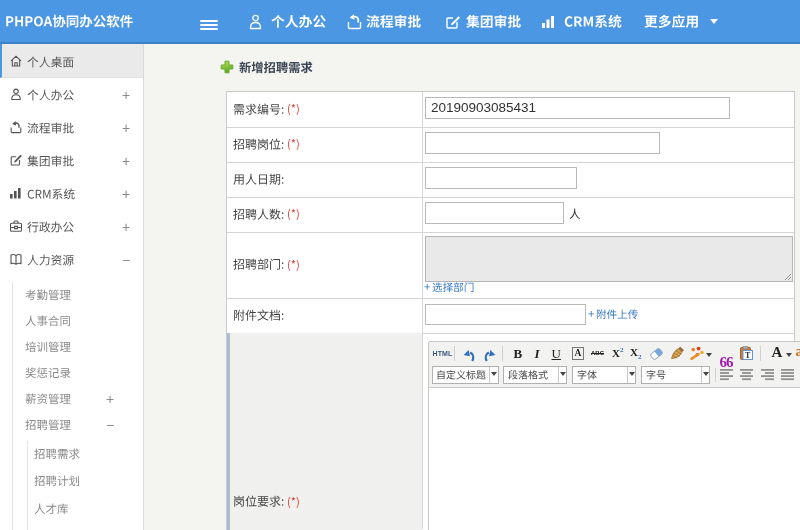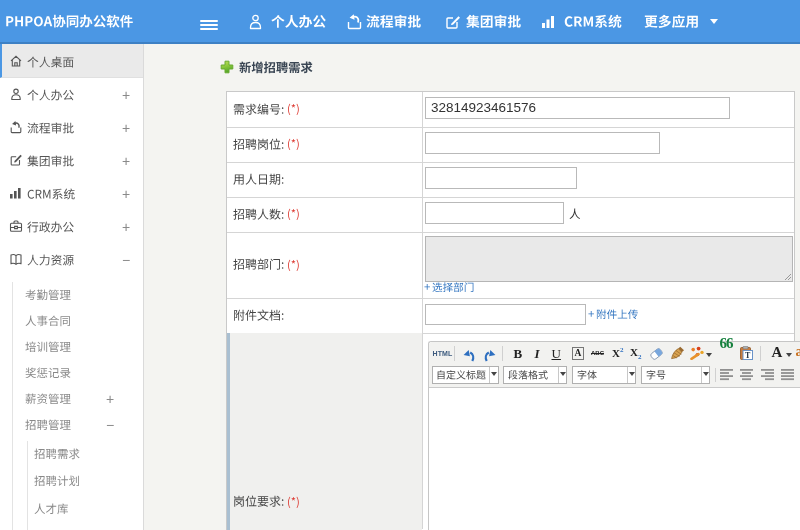--- a/index.html
+++ b/index.html
@@ -302,21 +302,21 @@
     <path transform="translate(24.0,0) scale(0.012,-0.012)" d="M672 232C639 174 593 129 532 93C459 111 384 127 310 141C331 168 355 199 378 232ZM119 645V386H386C372 358 355 328 336 298H54V232H291C256 183 219 137 186 101C271 85 354 68 433 49C335 15 211 -4 59 -13C72 -30 84 -57 90 -78C279 -62 428 -33 541 22C668 -12 778 -47 860 -80L924 -22C844 8 739 40 623 71C680 113 724 166 755 232H947V298H422C438 324 453 350 466 375L420 386H888V645H647V730H930V797H69V730H342V645ZM413 730H576V645H413ZM190 583H342V447H190ZM413 583H576V447H413ZM647 583H814V447H647Z" fill="#444444"></path>
     <path transform="translate(36.0,0) scale(0.012,-0.012)" d="M117 501C180 444 252 363 283 309L344 354C311 408 237 485 174 540ZM43 89 90 21C193 80 330 162 460 242V22C460 2 453 -3 434 -4C414 -4 349 -5 280 -2C292 -25 303 -60 308 -82C396 -82 456 -80 490 -67C523 -54 537 -31 537 22V420C623 235 749 82 912 4C924 24 949 54 967 69C858 116 763 198 687 299C753 356 835 437 896 508L832 554C786 492 711 412 648 355C602 426 565 505 537 586V599H939V672H816L859 721C818 754 737 802 674 834L629 786C690 755 765 707 806 672H537V838H460V672H65V599H460V320C308 233 145 141 43 89Z" fill="#444444"></path>
     <path transform="translate(48.0,0) scale(0.012,-0.012)" d="M139 390C175 390 205 418 205 460C205 501 175 530 139 530C102 530 73 501 73 460C73 418 102 390 139 390ZM139 -13C175 -13 205 15 205 56C205 98 175 126 139 126C102 126 73 98 73 56C73 15 102 -13 139 -13Z" fill="#444444"></path>
   </svg>
 <svg style="position:absolute;left:287.024px;top:494.13px;overflow:visible" width="14" height="15.68" viewBox="0 -11.87 14 15.68">
     <path transform="translate(0.0,0) scale(0.0112,-0.0112)" d="M239 -196 295 -171C209 -29 168 141 168 311C168 480 209 649 295 792L239 818C147 668 92 507 92 311C92 114 147 -47 239 -196Z" fill="#dd3a32"></path>
     <path transform="translate(3.79,0) scale(0.0112,-0.0112)" d="M154 471 234 566 312 471 356 502 292 607 401 653 384 704 270 676 260 796H206L196 675L82 704L65 653L173 607L110 502Z" fill="#dd3a32"></path>
     <path transform="translate(9.02,0) scale(0.0112,-0.0112)" d="M99 -196C191 -47 246 114 246 311C246 507 191 668 99 818L42 792C128 649 171 480 171 311C171 141 128 -29 42 -171Z" fill="#dd3a32"></path>
   </svg>
 <div class="a" style="left:425px;top:97px;width:305px;height:22px;border:1px solid #b9b9b9;background:#fff"></div>
-<div class="a" style="left:431px;top:100px;font:13.5px 'Liberation Sans';color:#333">32814923461576</div>
+<div class="a" style="left:431px;top:100px;font:13.5px 'Liberation Sans';color:#333">20190903085431</div>
 <div class="a" style="left:425px;top:132px;width:235px;height:22px;border:1px solid #b9b9b9;background:#fff"></div>
 <div class="a" style="left:425px;top:167px;width:152px;height:22px;border:1px solid #b9b9b9;background:#fff"></div>
 <div class="a" style="left:425px;top:202px;width:139px;height:22px;border:1px solid #b9b9b9;background:#fff"></div>
 <svg style="position:absolute;left:569px;top:206.31px;overflow:visible" width="13" height="16.1" viewBox="0 -12.19 13 16.1">
     <path transform="translate(0.0,0) scale(0.0115,-0.0115)" d="M457 837C454 683 460 194 43 -17C66 -33 90 -57 104 -76C349 55 455 279 502 480C551 293 659 46 910 -72C922 -51 944 -25 965 -9C611 150 549 569 534 689C539 749 540 800 541 837Z" fill="#333333"></path>
   </svg>
 <div class="a" style="left:425px;top:236px;width:368px;height:46px;border:1px solid #b5b5b5;background:#e9e9e9"></div>
 <svg class="a" style="left:784px;top:273px" width="8" height="8">
     <path d="M7,1 L1,7 M7,4 L4,7" stroke="#999" stroke-width="1"></path>
   </svg>
@@ -371,21 +371,21 @@
 <path d="M3,6.8 L8.8,10.4 M1.8,9.4 L5.8,12 M5,4.6 L10.4,8.4" stroke="#8a5a20" stroke-width="0.6"></path>
   </svg>
 <svg class="a" style="left:690px;top:346px" width="14" height="14" viewBox="0 0 14 14">
 <circle cx="3.2" cy="3.6" r="1.8" fill="#e87f28"></circle>
     <circle cx="8.6" cy="2.6" r="1.9" fill="#d8401c"></circle>
 <circle cx="12" cy="6.4" r="1.7" fill="#eaa427"></circle>
     <circle cx="7.4" cy="8.6" r="1.7" fill="#cc2d10"></circle>
 <rect x="-0.5" y="9.2" width="11" height="2.6" rx="1.3" fill="#e8922a" transform="rotate(-33 5 10.5)"></rect>
   </svg>
 <div class="a" style="left:706px;top:353px;width:0;height:0;border-left:3.5px solid transparent;border-right:3.5px solid transparent;border-top:4px solid #444"></div>
-<div class="a" style="left:719.5px;top:335px;font:bold 15px 'Liberation Serif';color:#15803d;letter-spacing:-1px">66</div>
+<div class="a" style="left:719.5px;top:354px;font:bold 15px 'Liberation Serif';color:#a21caf;letter-spacing:-1px">66</div>
 <svg class="a" style="left:740px;top:346px" width="13" height="14" viewBox="0 0 13 14">
 <rect x="0.5" y="1.5" width="10" height="12" rx="1" fill="#c87b3e" stroke="#8a5220" stroke-width="0.8"></rect>
 <rect x="3" y="0.3" width="5" height="2.6" rx="0.8" fill="#b0b0b0" stroke="#777" stroke-width="0.6"></rect>
 <rect x="3" y="4.5" width="9.5" height="9" fill="#fff" stroke="#6a93c8" stroke-width="1"></rect>
 <text x="7.7" y="11.8" font-family="Liberation Serif" font-size="8" font-weight="bold" fill="#234" text-anchor="middle">T</text>
   </svg>
 <div class="a" style="left:759.5px;top:346px;width:1px;height:15px;background:#d0d0d0"></div>
 <div class="a" style="left:771.5px;top:344px;font:bold 15px 'Liberation Serif';color:#222">A</div>
 <div class="a" style="left:785.5px;top:353px;width:0;height:0;border-left:3.5px solid transparent;border-right:3.5px solid transparent;border-top:4px solid #444"></div>
 <div class="a" style="left:795.5px;top:344px;font:bold 14px 'Liberation Serif';color:#c9701e">a</div>

